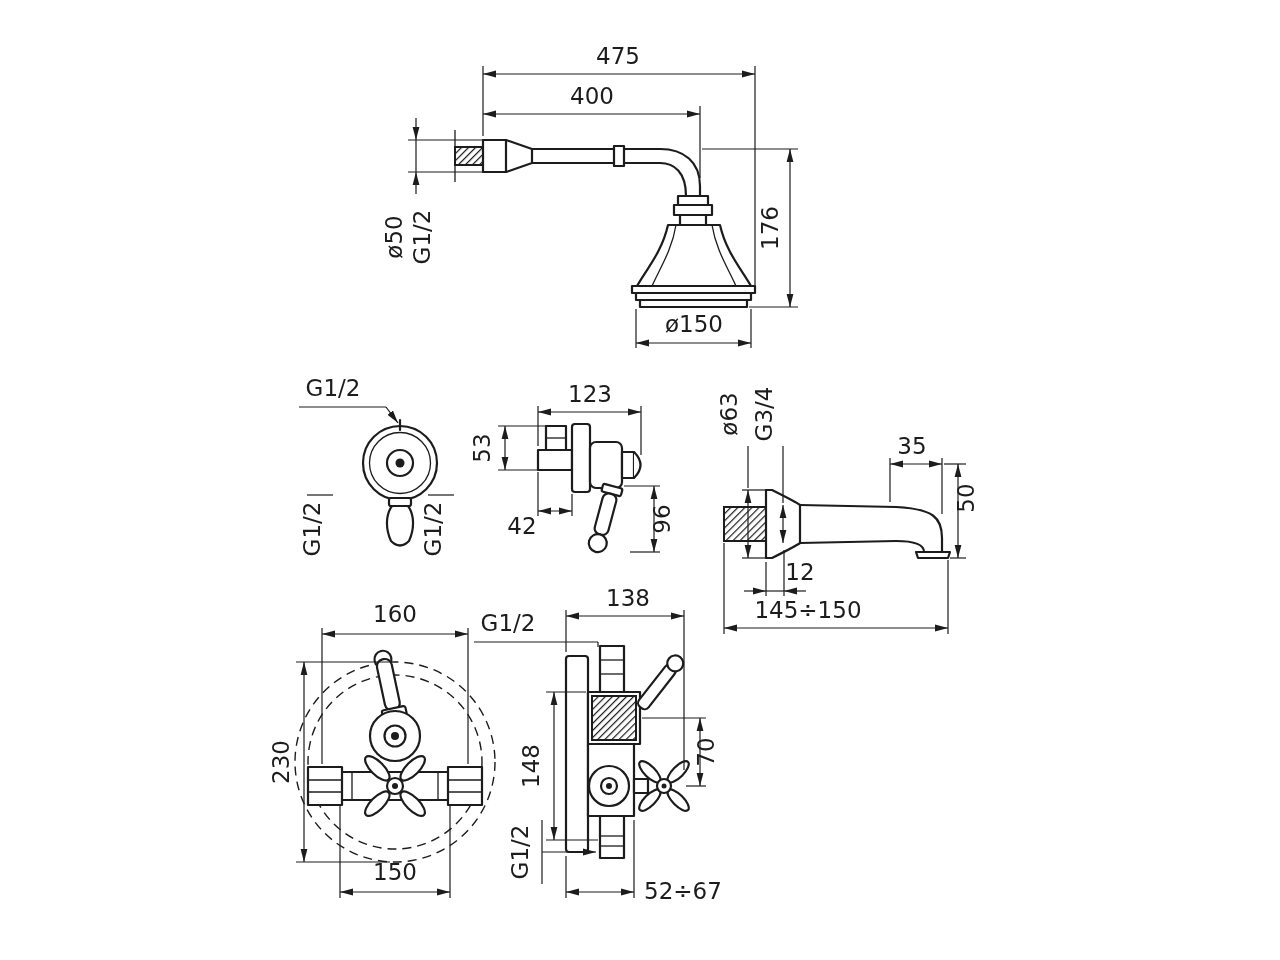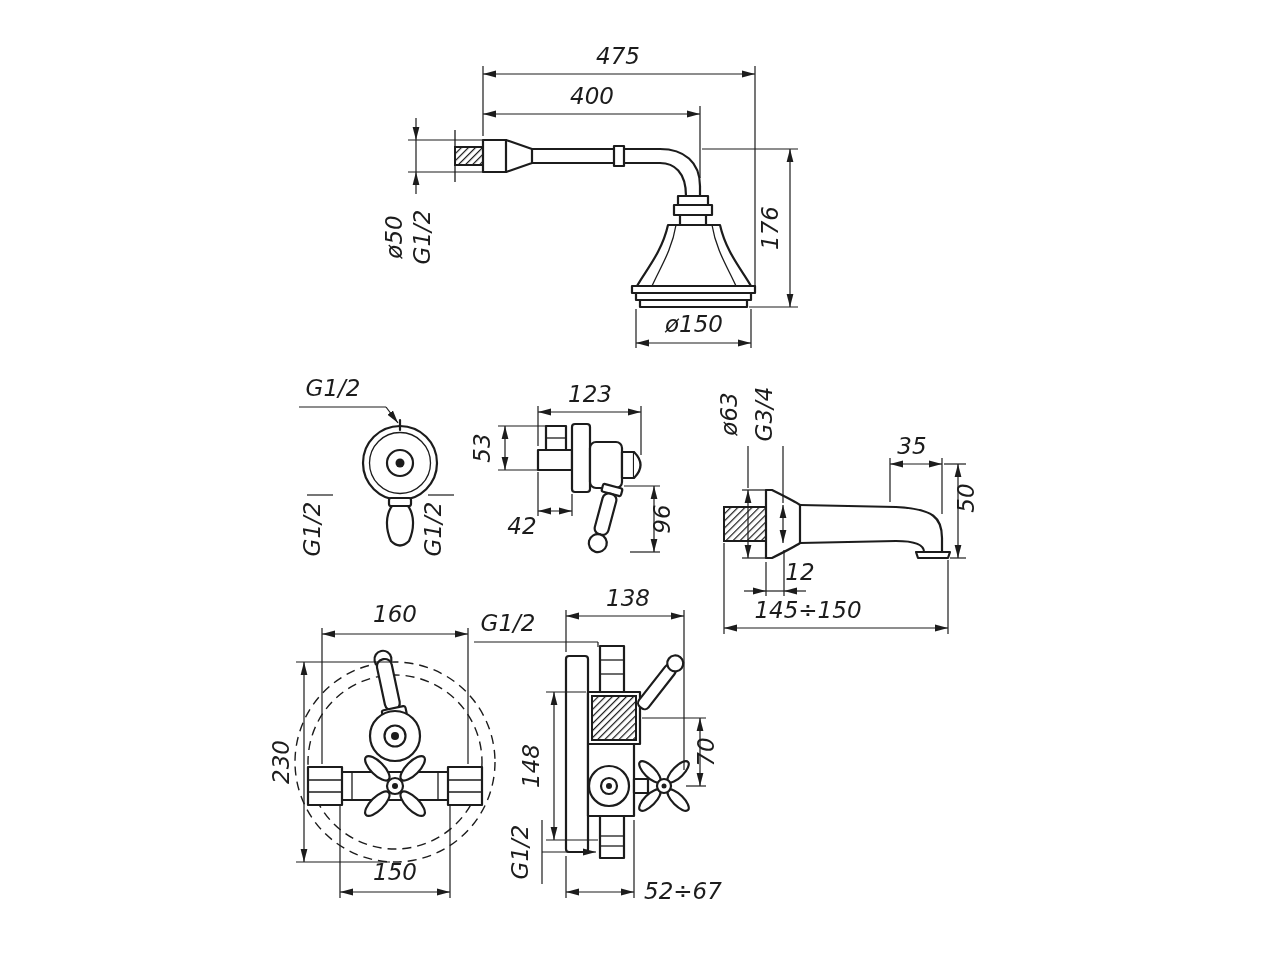--- a/index.html
+++ b/index.html
@@ -1,17 +1,17 @@
 <!DOCTYPE html>
 <html style="--ln: #1c1c1c;"><head>
 <meta charset="utf-8">
 <style>
   :root { --ln: #1c1c1c; }
   html,body { margin:0; padding:0; background:#ffffff; }
-  .canvas { width:1280px; height:960px; position:relative; background:#ffffff;font-style:italic; }
+  .canvas { width:1280px; height:960px; position:relative; background:#ffffff; }
   svg { display:block; }
   .ol      { fill:none; stroke:var(--ln); stroke-width:2.2; stroke-linejoin:round; stroke-linecap:round; }
   .olw     { fill:#ffffff; stroke:var(--ln); stroke-width:2.2; stroke-linejoin:round; }
   .thin    { fill:none; stroke:var(--ln); stroke-width:1.3; }
   .dim     { fill:none; stroke:var(--ln); stroke-width:1.2; stroke-linecap:butt; }
   .dash    { fill:none; stroke:var(--ln); stroke-width:1.4; stroke-dasharray:9 6; }
   .hatchfill { fill:url(#hatch); stroke:var(--ln); stroke-width:2; }
   .dot     { fill:var(--ln); stroke:none; }
   .dimtxt  { font-family:"DejaVu Sans", sans-serif; font-size:23px; fill:var(--ln); }
 </style>

